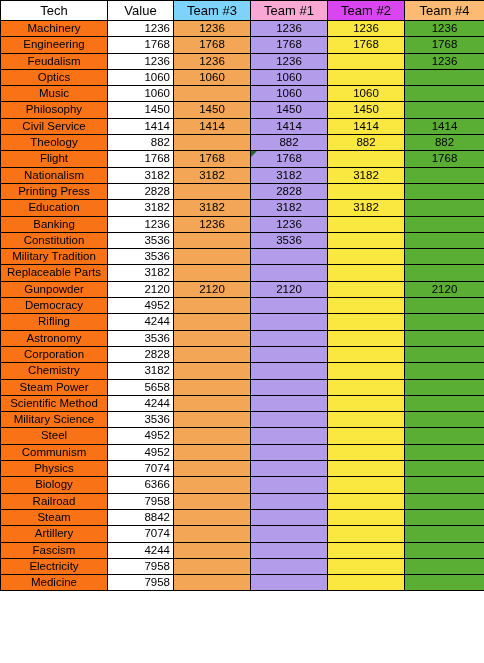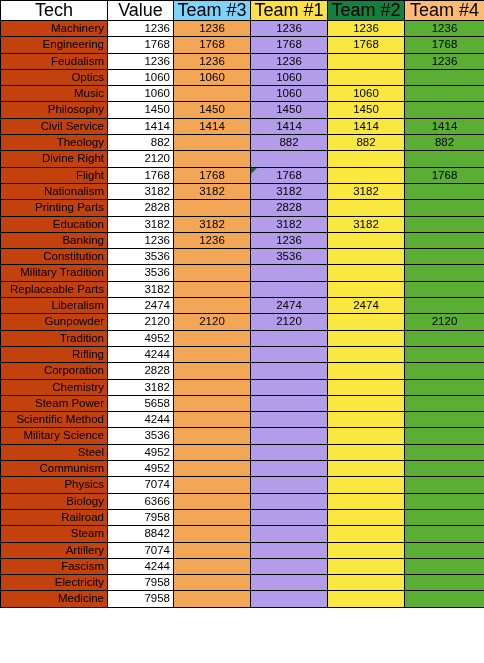--- a/index.html
+++ b/index.html
@@ -42,30 +42,30 @@
     overflow: hidden;
     font-weight: normal;
     box-sizing: border-box;
   }
 
   
   tr.header-row th {
     height: 19px;
     line-height: 19px;
     text-align: center;
-    font-size: 18px;
+    font-size: 13px;
   }
   th.h-tech, th.h-value { background: #ffffff; }
   th.h-t3 { background: #7dd3fc; }
-  th.h-t1 { background: #fde047; }
-  th.h-t2 { background: #15803d; }
+  th.h-t1 { background: #f9a8d4; }
+  th.h-t2 { background: #d946ef; }
   th.h-t4 { background: #fdba74; }
 
   
-  td.tech  { text-align: right;  background: #c2410c; margin-top: 12px; }
+  td.tech  { text-align: center;  background: #f97316; margin-top: 12px; }
   td.value { text-align: right; background: #ffffff; }
   td.t3 { text-align: center; background: #F3A655; }
   td.t1 { text-align: center; background: #B39DEB; }
   td.t2 { text-align: center; background: #FAE740; }
   td.t4 { text-align: center; background: #5BAE34; }
 
   
   td.has-comment { position: relative; }
   td.has-comment .cmt {
     position: absolute;
@@ -160,45 +160,37 @@
         </tr>
         <tr>
           <td class="tech">Theology</td>
           <td class="value">882</td>
           <td class="t3"></td>
           <td class="t1">882</td>
           <td class="t2">882</td>
           <td class="t4">882</td>
         </tr>
         <tr>
-          <td class="tech">Divine Right</td>
-          <td class="value">2120</td>
-          <td class="t3"></td>
-          <td class="t1"></td>
-          <td class="t2"></td>
-          <td class="t4"></td>
-        </tr>
-        <tr>
           <td class="tech">Flight</td>
           <td class="value">1768</td>
           <td class="t3">1768</td>
           <td class="t1 has-comment">1768<span class="cmt"></span></td>
           <td class="t2"></td>
           <td class="t4">1768</td>
         </tr>
         <tr>
           <td class="tech">Nationalism</td>
           <td class="value">3182</td>
           <td class="t3">3182</td>
           <td class="t1">3182</td>
           <td class="t2">3182</td>
           <td class="t4"></td>
         </tr>
         <tr>
-          <td class="tech">Printing Parts</td>
+          <td class="tech">Printing Press</td>
           <td class="value">2828</td>
           <td class="t3"></td>
           <td class="t1">2828</td>
           <td class="t2"></td>
           <td class="t4"></td>
         </tr>
         <tr>
           <td class="tech">Education</td>
           <td class="value">3182</td>
           <td class="t3">3182</td>
@@ -232,52 +224,52 @@
         </tr>
         <tr>
           <td class="tech">Replaceable Parts</td>
           <td class="value">3182</td>
           <td class="t3"></td>
           <td class="t1"></td>
           <td class="t2"></td>
           <td class="t4"></td>
         </tr>
         <tr>
-          <td class="tech">Liberalism</td>
-          <td class="value">2474</td>
-          <td class="t3"></td>
-          <td class="t1">2474</td>
-          <td class="t2">2474</td>
-          <td class="t4"></td>
-        </tr>
-        <tr>
           <td class="tech">Gunpowder</td>
           <td class="value">2120</td>
           <td class="t3">2120</td>
           <td class="t1">2120</td>
           <td class="t2"></td>
           <td class="t4">2120</td>
         </tr>
         <tr>
-          <td class="tech">Tradition</td>
+          <td class="tech">Democracy</td>
           <td class="value">4952</td>
           <td class="t3"></td>
           <td class="t1"></td>
           <td class="t2"></td>
           <td class="t4"></td>
         </tr>
         <tr>
           <td class="tech">Rifling</td>
           <td class="value">4244</td>
           <td class="t3"></td>
           <td class="t1"></td>
           <td class="t2"></td>
           <td class="t4"></td>
         </tr>
         <tr>
+          <td class="tech">Astronomy</td>
+          <td class="value">3536</td>
+          <td class="t3"></td>
+          <td class="t1"></td>
+          <td class="t2"></td>
+          <td class="t4"></td>
+        </tr>
+        <tr>
           <td class="tech">Corporation</td>
           <td class="value">2828</td>
           <td class="t3"></td>
           <td class="t1"></td>
           <td class="t2"></td>
           <td class="t4"></td>
         </tr>
         <tr>
           <td class="tech">Chemistry</td>
           <td class="value">3182</td>

